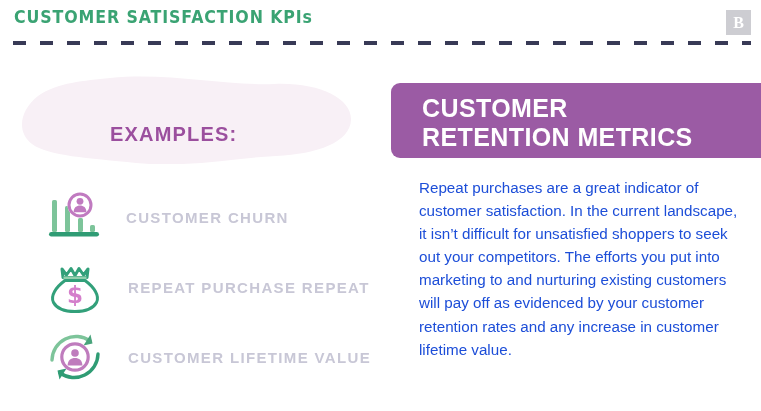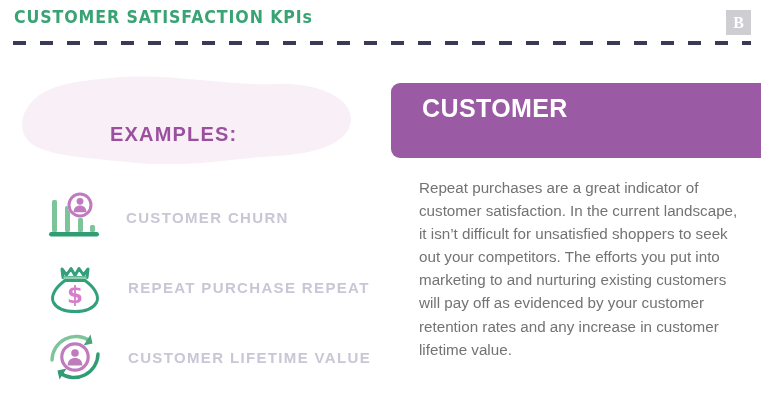--- a/index.html
+++ b/index.html
@@ -134,21 +134,21 @@
     white-space: nowrap;
   }
 
   #retention-body {
     position: absolute;
     left: 419px;
     top: 176px;
     width: 320px;
     font-size: 15.2px;
     line-height: 1.52;
-    color: #737373;
+    color: #1d4ed8;
   }
 </style>
 </head>
 <body>
 
 <div id="infographic">
 
   <div id="page-title">CUSTOMER SATISFACTION KPIs</div>
 
   <div id="header-divider"></div>
@@ -208,17 +208,18 @@
         <circle cx="31" cy="31" r="13.2" fill="none" stroke="#bf7cbd" stroke-width="3.2"></circle>
         <circle cx="31" cy="27" r="3.8" fill="#bf7cbd"></circle>
         <path d="M23.6,39.6 C23.6,34.3 27,32 31,32 C35,32 38.4,34.3 38.4,39.6 Z" fill="#bf7cbd"></path>
       </svg>
     </span>
     <span class="kpi-label">CUSTOMER LIFETIME VALUE</span>
   </div>
 
   <div id="retention-header">
     <div class="hdr-line">CUSTOMER</div>
+    <div class="hdr-line">RETENTION METRICS</div>
   </div>
 
   <p id="retention-body">Repeat purchases are a great indicator of customer satisfaction. In the current landscape, it isn’t difficult for unsatisfied shoppers to seek out your competitors. The efforts you put into marketing to and nurturing existing customers will pay off as evidenced by your customer retention rates and any increase in customer lifetime value.</p>
 
 </div>
 
 </body></html>

